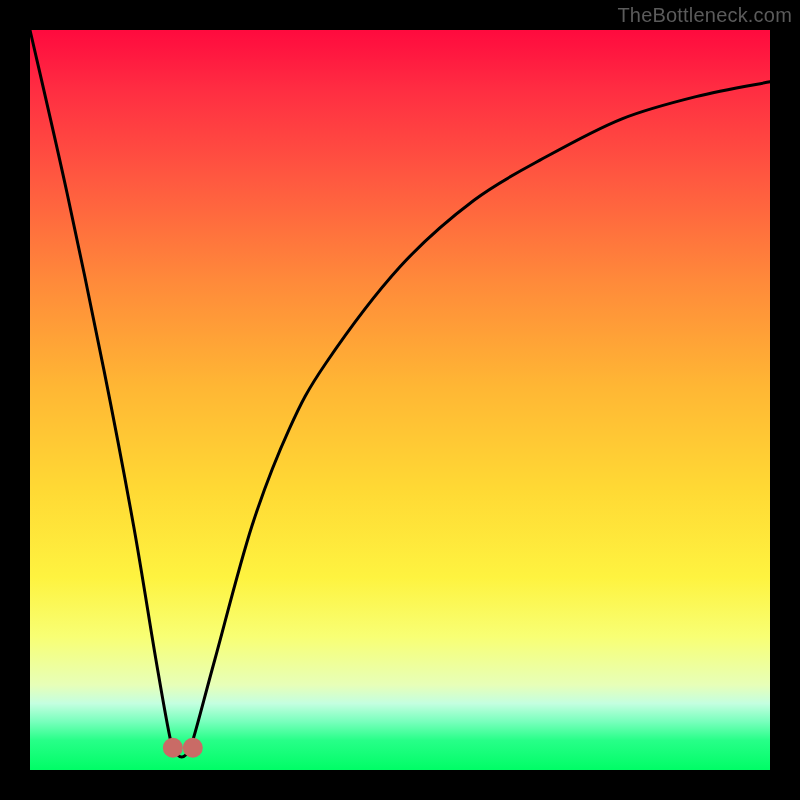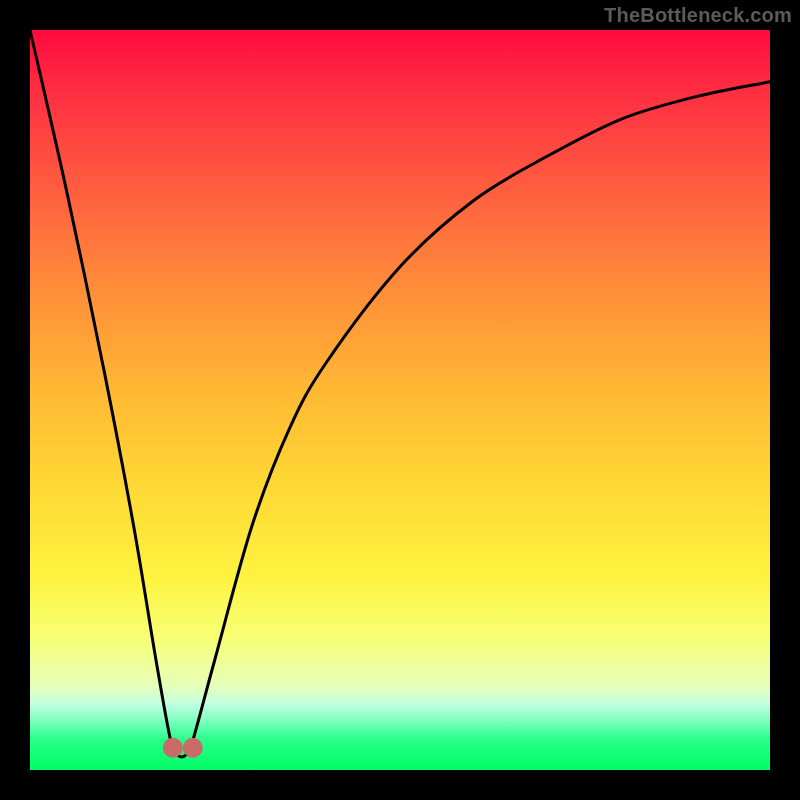--- a/index.html
+++ b/index.html
@@ -52,21 +52,20 @@
     overflow: visible;
   }
   .watermark {
     position: absolute;
     top: 4px;
     right: 8px;
     color: #5b5b5b;
     font-size: 20px;
     letter-spacing: 0.2px;
     user-select: none;
-    font-weight: bold;
   }
 </style>
 </head>
 <body>
 
 <div class="frame">
 
   <div class="plot">
     <svg viewBox="0 0 740 740">
       <path d="M 0 0 C 6.166666666666667 27.133333333333326, 24.666666666666664 106.06666666666663, 37 162.79999999999995 C 49.333333333333336 219.53333333333327, 62.9 284.9, 74 340.4 C 85.1 395.9, 94.96666666666667 447.69999999999993, 103.60000000000001 495.79999999999995 C 112.23333333333335 543.9, 119.63333333333335 593.2333333333333, 125.80000000000001 629 C 131.96666666666667 664.7666666666667, 136.9 694.3666666666667, 140.6 710.4 C 144.29999999999998 726.4333333333333, 145.53333333333333 722.7333333333333, 148 725.2 C 150.46666666666667 727.6666666666667, 152.93333333333334 727.6666666666667, 155.4 725.2 C 157.86666666666667 722.7333333333333, 157.86666666666667 726.4333333333333, 162.8 710.4 C 167.73333333333335 694.3666666666667, 175.13333333333333 664.7666666666667, 185 629 C 194.86666666666667 593.2333333333333, 209.66666666666666 534.0333333333333, 222 495.79999999999995 C 234.33333333333334 457.5666666666666, 246.66666666666666 426.7333333333333, 259 399.59999999999997 C 271.3333333333333 372.46666666666664, 277.5 360.13333333333327, 296 332.99999999999994 C 314.5 305.8666666666666, 345.3333333333333 263.9333333333333, 370 236.79999999999995 C 394.6666666666667 209.66666666666663, 419.3333333333333 188.6999999999999, 444 170.19999999999993 C 468.6666666666667 151.69999999999996, 493.3333333333333 139.36666666666673, 518 125.80000000000007 C 542.6666666666666 112.2333333333334, 567.3333333333334 98.66666666666663, 592 88.79999999999995 C 616.6666666666666 78.93333333333328, 641.3333333333334 72.7666666666667, 666 66.60000000000002 C 690.6666666666666 60.43333333333336, 727.6666666666666 54.26666666666663, 740 51.799999999999955" fill="none" stroke="#000000" stroke-width="3" stroke-linecap="round"></path>

